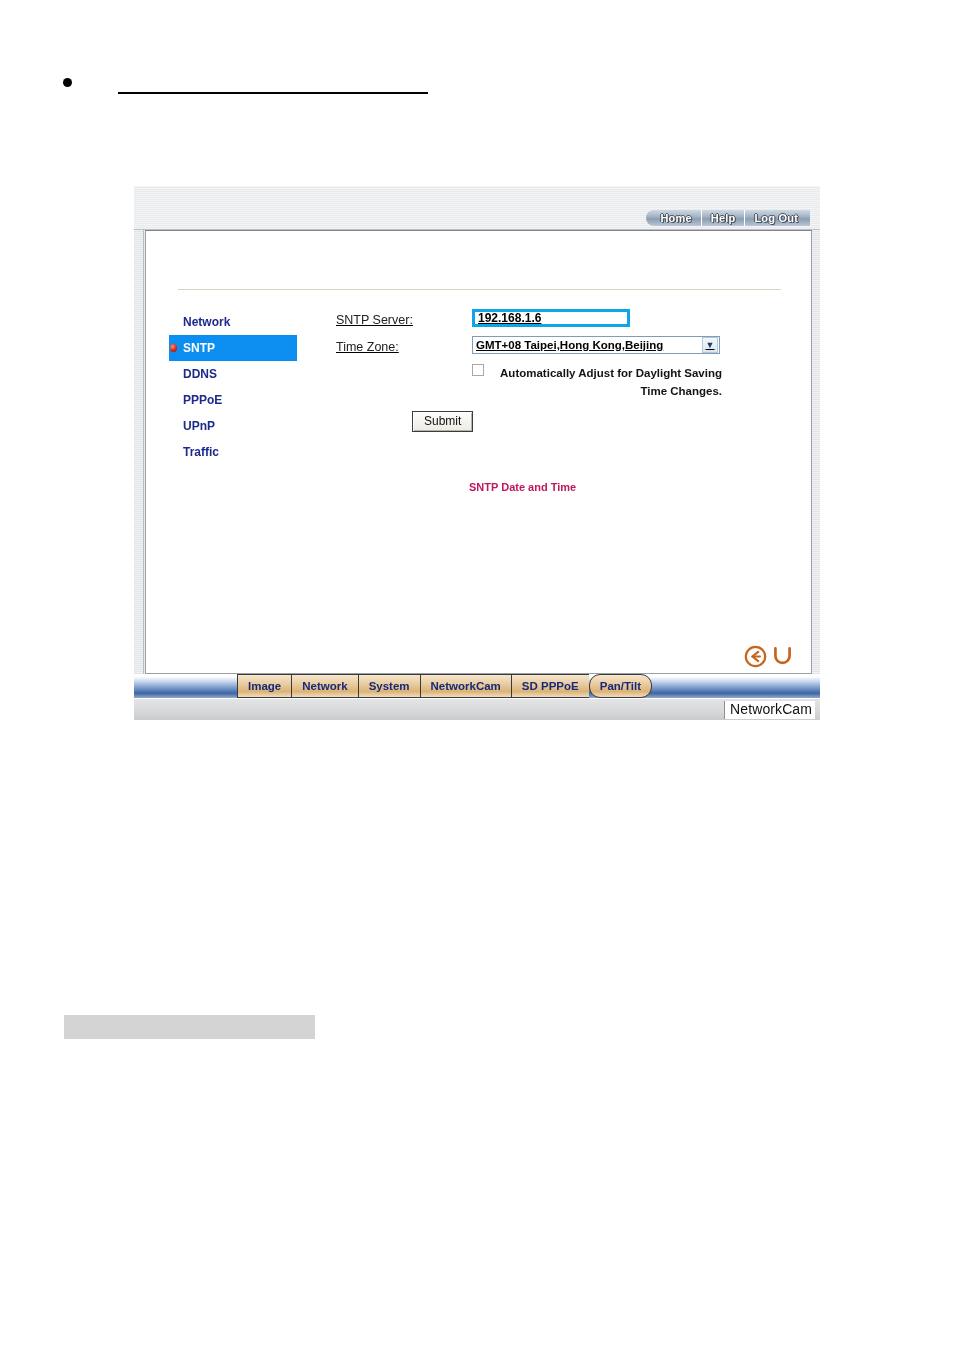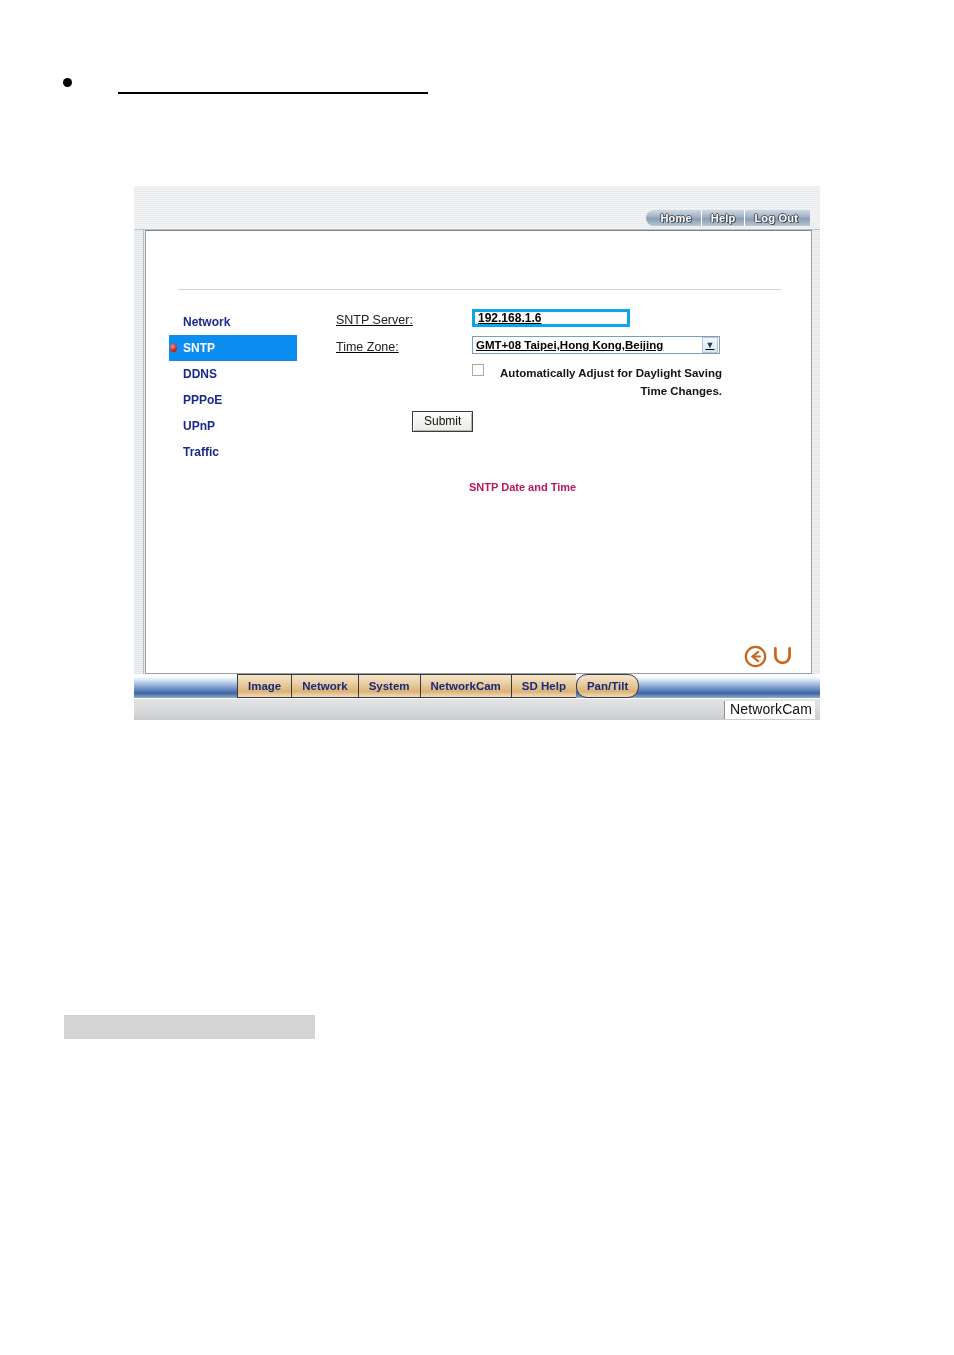--- a/index.html
+++ b/index.html
@@ -510,21 +510,21 @@
 
   </div>
 
   <div class="cam-bottom">
     <div class="bottom-bluebar"></div>
     <div class="tabs">
       <div class="tab">Image</div>
       <div class="tab">Network</div>
       <div class="tab">System</div>
       <div class="tab">NetworkCam</div>
-      <div class="tab">SD Help</div>
+      <div class="tab">SD PPPoE</div>
       <div class="tab last">Pan/Tilt</div>
     </div>
     <div class="bottom-graybar">
       <div class="brandmark">NetworkCam</div>
     </div>
   </div>
 
 </div>
 
 <div class="gray-block"></div>

